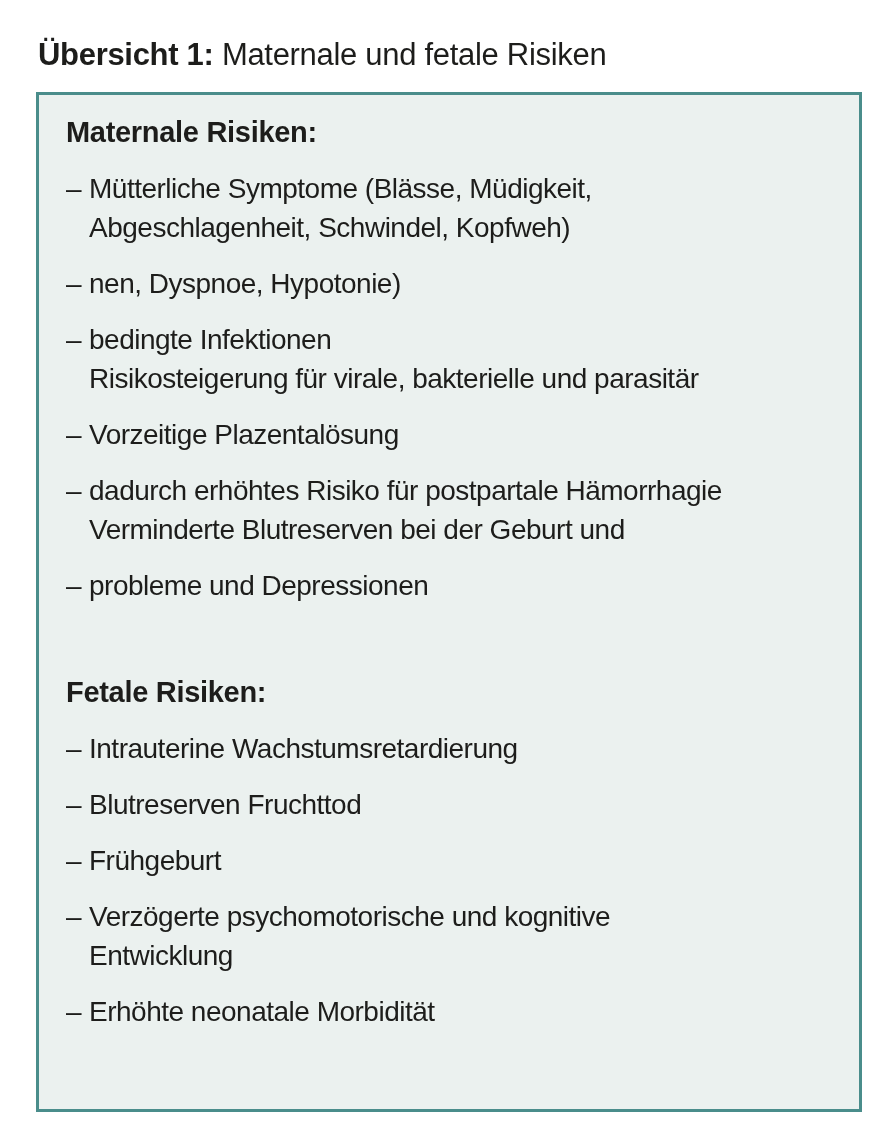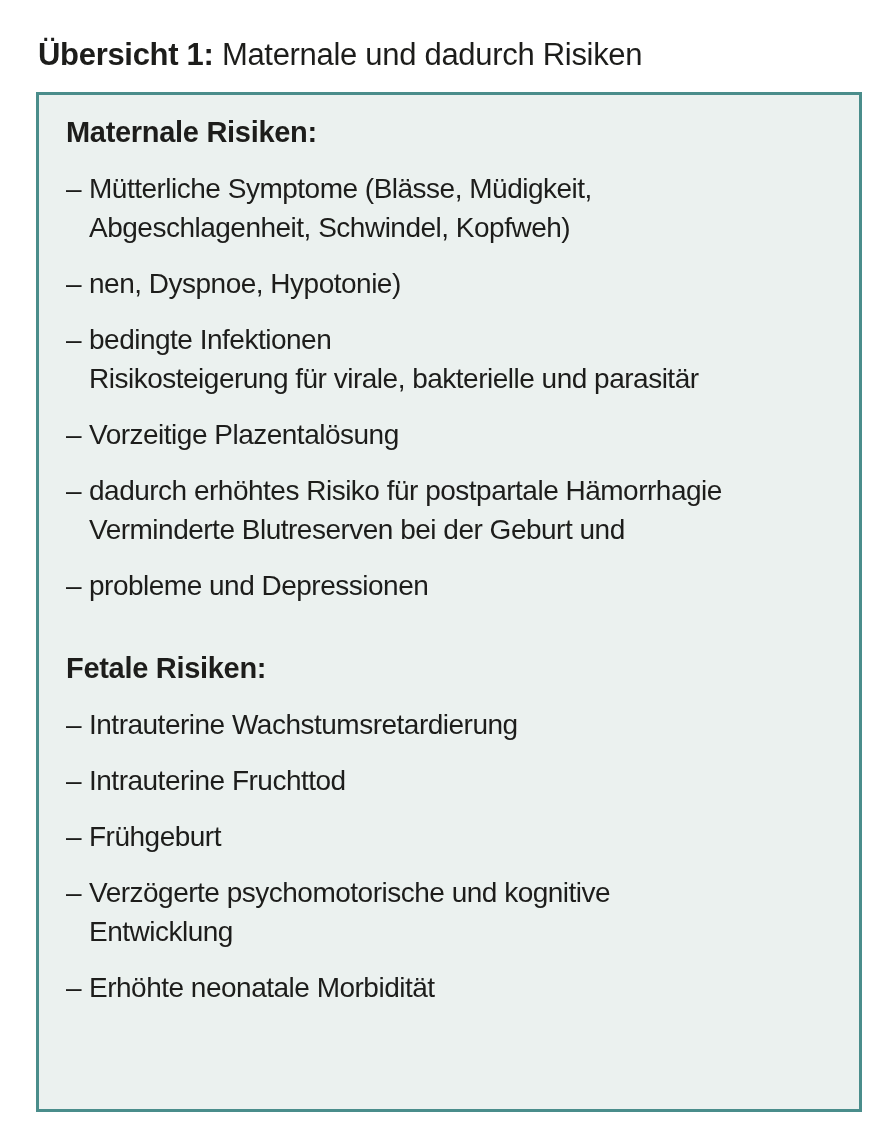--- a/index.html
+++ b/index.html
@@ -36,21 +36,21 @@
   .risk-box {
     position: absolute;
     left: 36px; top: 92px;
     width: 826px; height: 1020px;
     border: 3px solid var(--border);
     background: var(--boxbg);
     padding: 18px 18px 20px 27px;
     overflow: hidden;
   }
   .risk-section { margin: 0; }
-  .risk-section + .risk-section { margin-top: 44px; }
+  .risk-section + .risk-section { margin-top: 68px; }
   .section-heading {
     margin: 0;
     font-size: 29px;
     line-height: 39px;
     font-weight: bold;
     letter-spacing: -0.3px;
     white-space: nowrap;
   }
   .risk-list {
     list-style: none;
@@ -69,21 +69,21 @@
     white-space: nowrap;
   }
   .item-text { min-width: 0; }
   .item-line { white-space: nowrap; }
 </style>
 </head>
 <body>
 
 <div class="page">
 
-  <h2 class="doc-title"><span class="title-label">Übersicht 1:</span><span> Maternale und dadurch Risiken</span></h2>
+  <h2 class="doc-title"><span class="title-label">Übersicht 1:</span><span> Maternale und fetale Risiken</span></h2>
 
   <div class="risk-box" id="riskBox">
   <section class="risk-section">
     <h3 class="section-heading">Maternale Risiken:</h3>
     <ul class="risk-list">
   <li class="risk-item">
     <span class="dash">–</span>
     <span class="item-text">
               <div class="item-line">Mütterliche Symptome (Blässe, Müdigkeit,</div>
               <div class="item-line">Abgeschlagenheit, Schwindel, Kopfweh)</div>
@@ -135,21 +135,21 @@
   <li class="risk-item">
     <span class="dash">–</span>
     <span class="item-text">
               <div class="item-line">Intrauterine Wachstumsretardierung</div>
             </span>
   </li>
 
   <li class="risk-item">
     <span class="dash">–</span>
     <span class="item-text">
-              <div class="item-line">Intrauterine Fruchttod</div>
+              <div class="item-line">Blutreserven Fruchttod</div>
             </span>
   </li>
 
   <li class="risk-item">
     <span class="dash">–</span>
     <span class="item-text">
               <div class="item-line">Frühgeburt</div>
             </span>
   </li>
 

